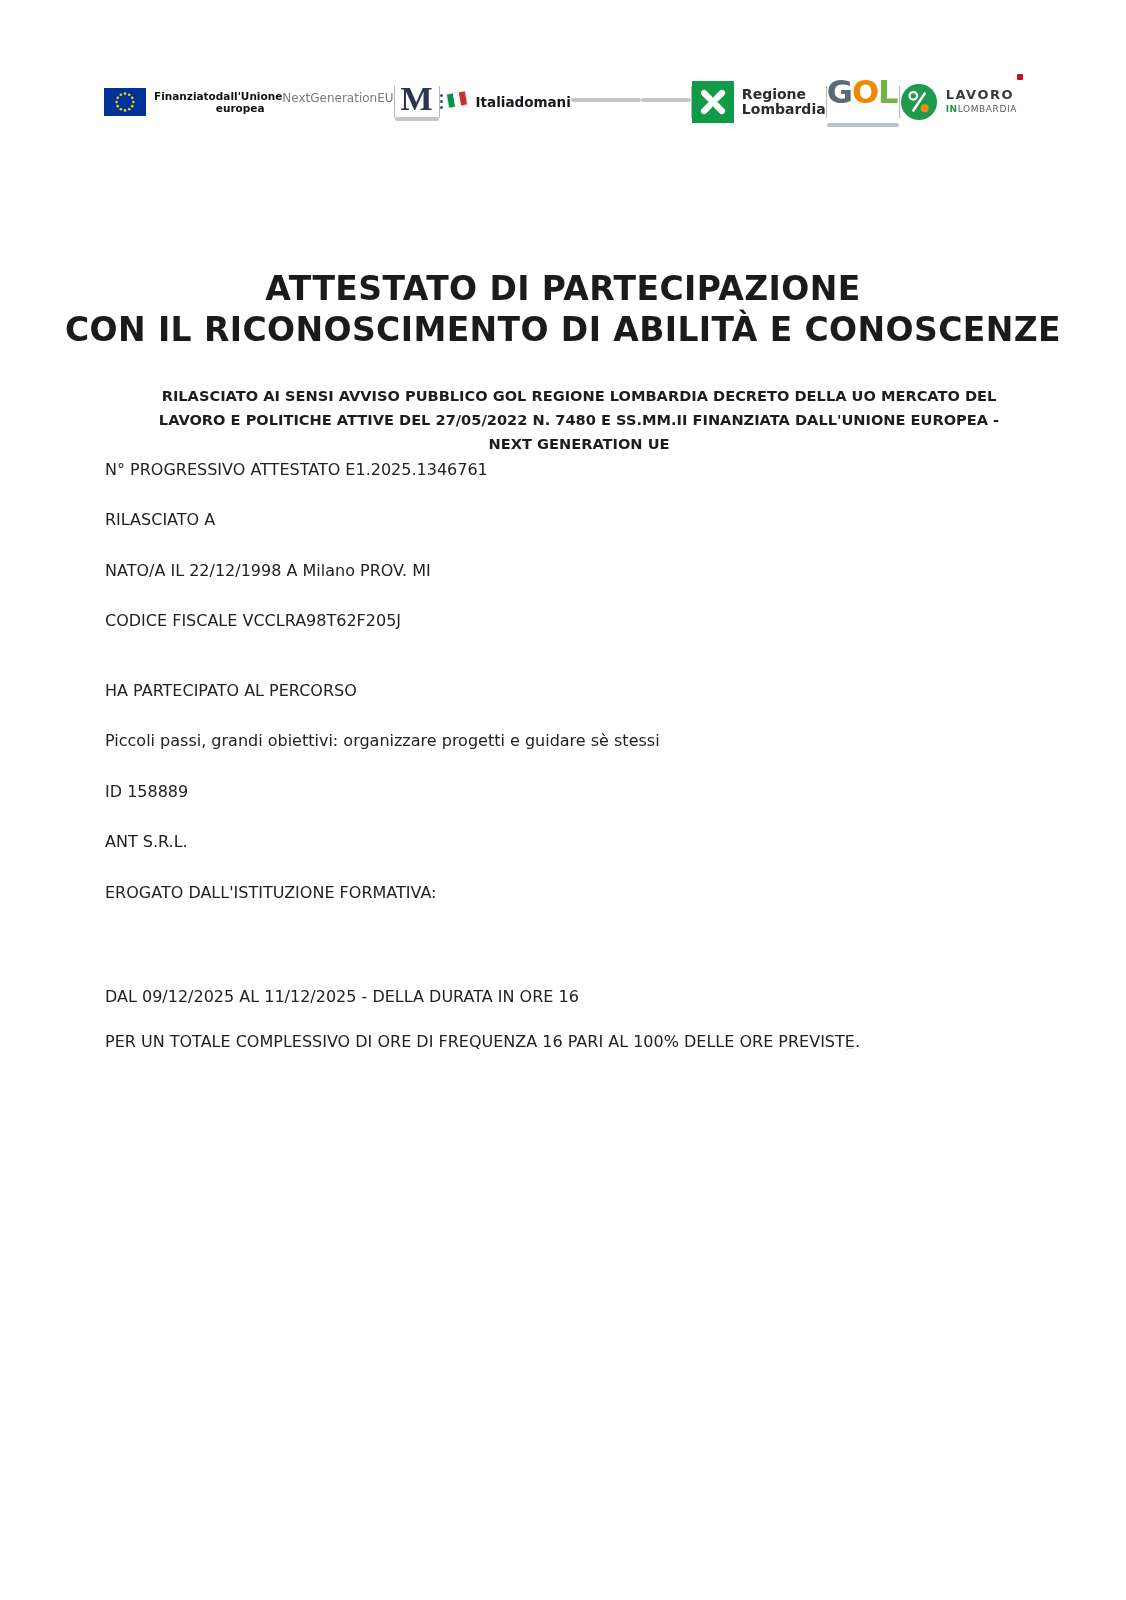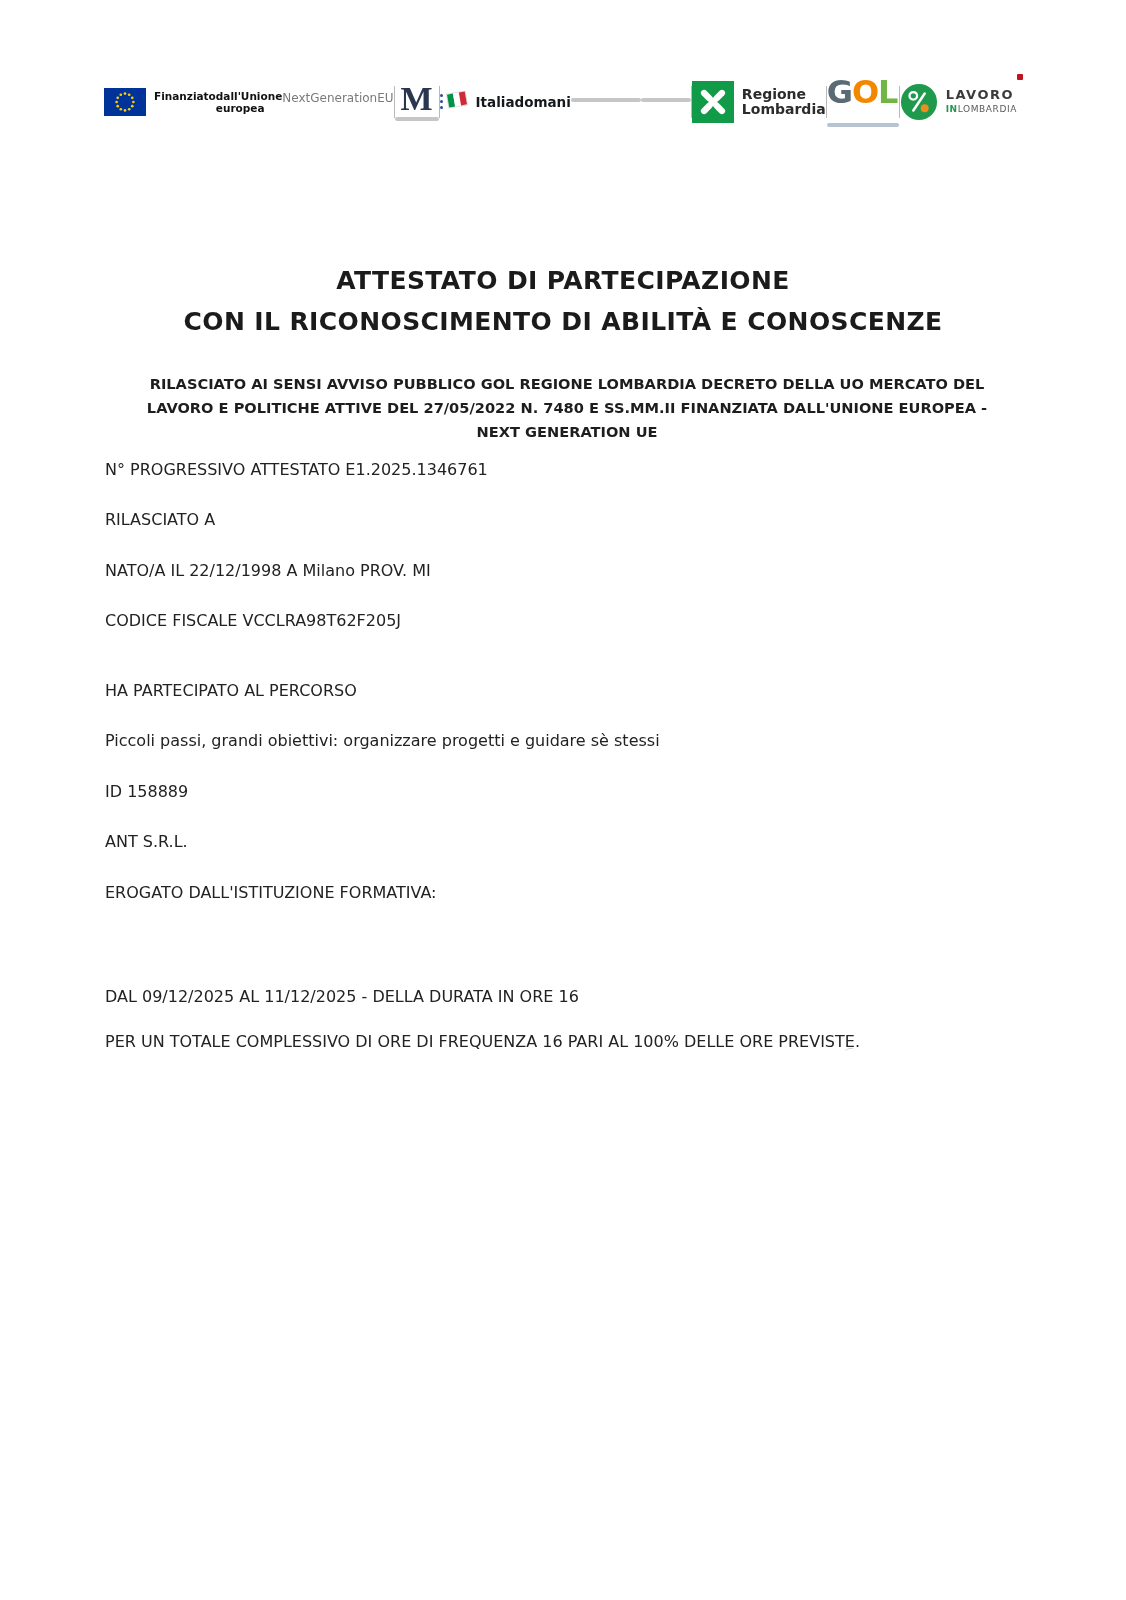--- a/index.html
+++ b/index.html
@@ -83,35 +83,35 @@
   
   .lav-circle { width: 38px; height: 38px; flex: 0 0 auto; }
   .lav-text { display: flex; flex-direction: column; line-height: 13px; }
   .lav-top { font-size: 13px; font-weight: bold; letter-spacing: 1.5px; color: #3c3c3c; }
   .lav-bottom { font-size: 9px; letter-spacing: 0.6px; margin-top: 2px; }
   .lav-in { color: #1f9a4d; font-weight: bold; }
   .lav-lom { color: #5a5a5a; }
 
   
   .title {
-    position: absolute; top: 260px; left: 0;
+    position: absolute; top: 268px; left: 0;
     width: 100%;
     text-align: center;
-    font-size: 25px; font-weight: bold;
+    font-size: 33px; font-weight: bold;
     line-height: 41px;
     color: #1b1b1b;
     letter-spacing: 0.4px;
   }
 
   
   .subtitle {
     position: absolute; top: 368px; left: 50%;
     transform: translateX(-50%);
     width: 856px;
-    margin: 4px;
+    margin: 16px;
     text-align: center;
     font-size: 14.6px; font-weight: bold;
     line-height: 1.64;
     color: #1d1d1d;
   }
 
   
   .doc-body {
     position: absolute; top: 460px; left: 105px;
     width: 915px;

